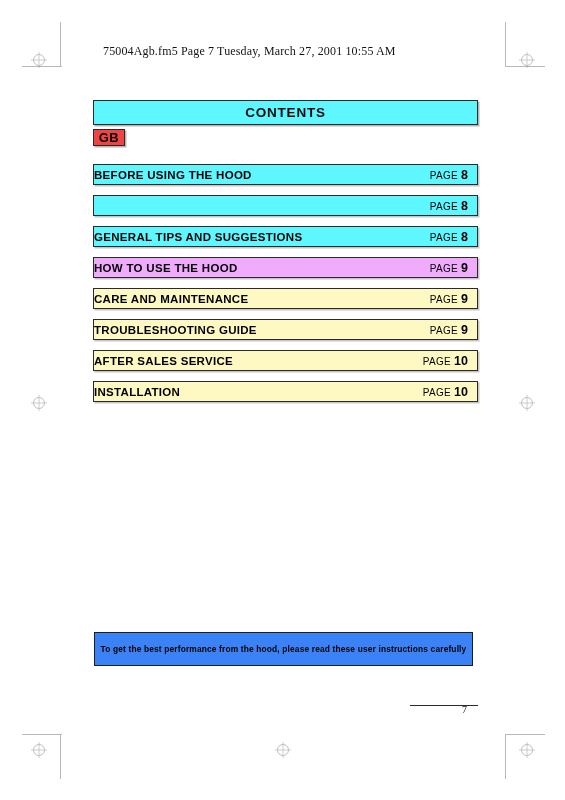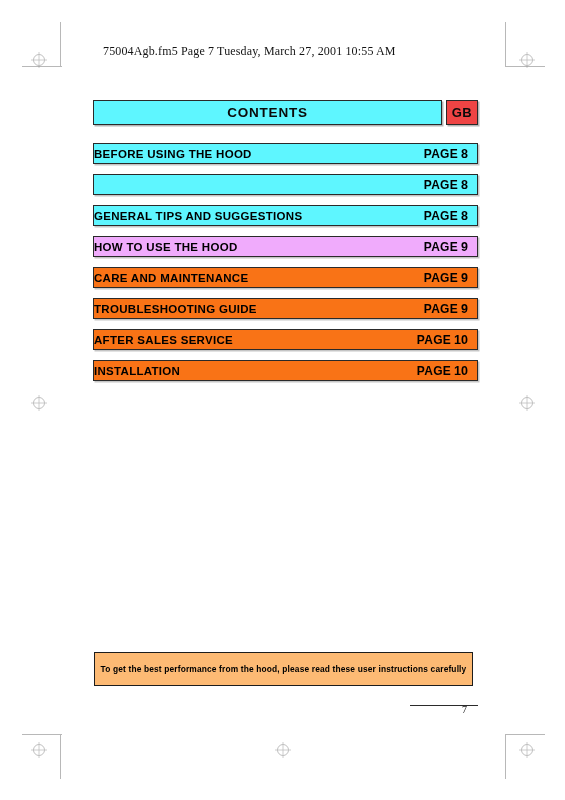--- a/index.html
+++ b/index.html
@@ -51,20 +51,21 @@
     left: 93px;
     top: 100px;
     width: 385px;
   }
 
   .title-row {
     display: flex;
     align-items: stretch;
     gap: 4px;
     margin-bottom: 18px;
+    flex-direction: column;
   }
   .title-bar {
     flex: 1 1 auto;
     background: #5ef6ff;
     border: 1px solid #2a2a2a;
     height: 23px;
     display: flex;
     align-items: center;
     justify-content: center;
     box-shadow: 1.5px 1.5px 0 rgba(120,120,120,0.55);
@@ -99,58 +100,58 @@
     height: 21px;
     border: 1px solid #2a2a2a;
     display: flex;
     align-items: center;
     margin-bottom: 10px;
     box-shadow: 1.5px 1.5px 0 rgba(150,150,150,0.55);
     box-sizing: border-box;
   }
   .toc-row.fill-cyan   { background: #5ef6ff; }
   .toc-row.fill-pale   { background: #f0abfc; }
-  .toc-row.fill-grey   { background: #f97316; }
+  .toc-row.fill-grey   { background: #fef9c3; }
 
   .toc-label {
     font-size: 11.5px;
     font-weight: bold;
     letter-spacing: 0.3px;
     color: #000000;
     white-space: nowrap;
   }
   .toc-spacer { flex: 1 1 auto; }
   .toc-pageref {
     padding-right: 9px;
     white-space: nowrap;
     display: flex;
     align-items: baseline;
     gap: 3px;
   }
   .toc-pageword {
-    font-size: 12px;
-    font-weight: bold;
+    font-size: 10px;
+    font-weight: normal;
     letter-spacing: 0.3px;
     color: #000000;
   }
   .toc-pagenum {
     font-size: 12.5px;
     font-weight: bold;
     color: #000000;
   }
 
   
   .notice-box {
     position: absolute;
     left: 94px;
-    top: 652px;
+    top: 632px;
     width: 379px;
     height: 34px;
     border: 1px solid #1d1d1d;
-    background: #fdba74;
+    background: #3b82f6;
     display: flex;
     align-items: center;
     justify-content: center;
     box-sizing: border-box;
   }
   .notice-text {
     font-size: 8.4px;
     font-weight: bold;
     letter-spacing: 0.15px;
     color: #000000;

